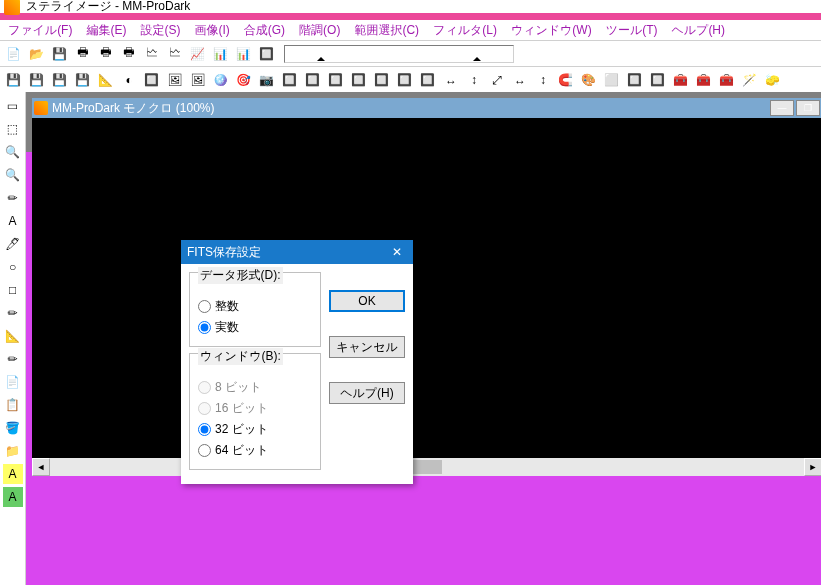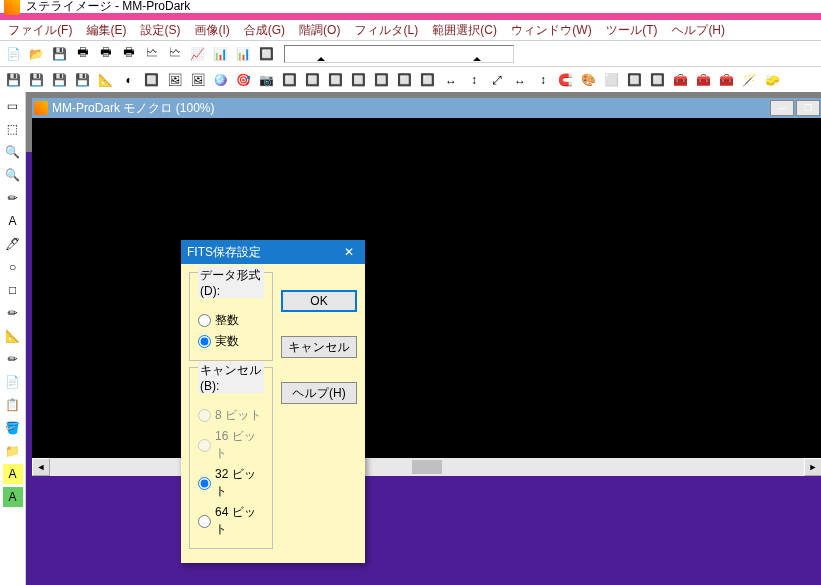--- a/index.html
+++ b/index.html
@@ -3,47 +3,47 @@
 <meta charset="utf-8">
 <style>
 * { box-sizing: border-box; margin: 0; padding: 0; font-family: "MS UI Gothic", Arial, sans-serif; }
 body { width: 821px; height: 585px; background: #d0d0d0; overflow: hidden; font-size: 12px; }
 
 .titlebar { height: 20px; background: #fff; display: flex; align-items: center; padding: 0 4px; gap: 6px; border-bottom: 7px solid #ec4899; }
 .app-icon { width: 16px; height: 16px; background: linear-gradient(45deg, #ff6b00, #ffb700); border-radius: 2px; }
 .titlebar-text { font-size: 12px; color: #000; }
 
 .menubar { height: 20px; background: #fff; display: flex; align-items: center; padding: 0 2px; gap: 2px; }
-.menu-item { padding: 2px 6px; cursor: default; font-size: 12px; color: #7f1d1d; }
+.menu-item { padding: 2px 6px; cursor: default; font-size: 12px; color: #a21caf; }
 
 .toolbar-row { height: 26px; background: #fff; display: flex; align-items: center; padding: 2px 4px; gap: 3px; border-top: 1px solid #d0d0d0; }
 .tool-btn { width: 20px; height: 20px; border: 1px solid transparent; display: flex; align-items: center; justify-content: center; cursor: default; font-size: 12px; }
 .ruler { flex: 0 0 230px; height: 18px; border: 1px inset #d0d0d0; margin-left: 4px; position: relative; background: #fff; }
 .ruler .tri-l { position: absolute; left: 32px; bottom: 1px; width: 0; height: 0; border: 4px solid transparent; border-bottom-color: #000; }
 .ruler .tri-r { position: absolute; right: 32px; bottom: 1px; width: 0; height: 0; border: 4px solid transparent; border-bottom-color: #000; }
 
 .content-area { display: flex; height: calc(100% - 92px); background: #808080; }
 .side-toolbar { width: 26px; background: #fff; display: flex; flex-direction: column; align-items: center; padding-top: 4px; gap: 3px; border-right: 1px solid #d0d0d0; }
 .side-btn { width: 20px; height: 20px; display: flex; align-items: center; justify-content: center; cursor: default; font-size: 12px; }
 .side-btn.sel-yellow { background: #ffff66; }
 .side-btn.sel-green { background: #66cc66; }
 
-.workspace { flex: 1; background: #4c1d95; position: relative; }
+.workspace { flex: 1; background: #d946ef; position: relative; }
 .doc-window { position: absolute; left: 6px; top: 6px; right: -1px; background: #5a8cb8; }
 .doc-title { height: 20px; background: #7ba8d0; color: #fff; display: flex; align-items: center; justify-content: space-between; padding: 0 2px; }
 .doc-title-left { display: flex; align-items: center; gap: 4px; }
 .doc-title .win-btns { display: flex; gap: 2px; }
 .doc-title .win-btn { width: 24px; height: 16px; background: #e8e8e8; border: 1px solid #888; display: flex; align-items: center; justify-content: center; font-size: 9px; }
 .canvas { background: #000; height: 340px; }
 .scrollbar-h { height: 18px; background: #e8e8e8; position: relative; display: flex; align-items: center; }
 .scrollbar-h .arrow { width: 18px; height: 18px; background: #e0e0e0; border: 1px outset #fff; display: flex; align-items: center; justify-content: center; font-size: 9px; }
 .scrollbar-h .track { flex: 1; }
 .scrollbar-h .thumb { margin-left: auto; margin-right: auto; width: 30px; height: 14px; background: #c0c0c0; }
 
-.dialog { position: absolute; left: 181px; top: 240px; width: 184px; background: #fef9c3; box-shadow: 2px 2px 6px rgba(0,0,0,.4); z-index: 100; }
+.dialog { position: absolute; left: 181px; top: 240px; width: 232px; background: #ffffff; box-shadow: 2px 2px 6px rgba(0,0,0,.4); z-index: 100; }
 .dialog-title { height: 24px; background: #1979ca; color: #fff; display: flex; align-items: center; justify-content: space-between; padding: 0 6px; font-size: 12px; }
 .dialog-close { width: 20px; text-align: center; cursor: default; }
 .dialog-body { padding: 8px; display: flex; gap: 8px; }
 .dialog-left { flex: 1; }
 .dialog-right { width: 76px; display: flex; flex-direction: column; gap: 6px; }
 .dialog-right button { height: 22px; border: 1px solid #888; background: #e6e6e6; font-size: 12px; margin-top: 18px; }
 .dialog-right button.default { border: 2px solid #0078d7; }
 .fieldset { border: 1px solid #c0c0c0; padding: 4px 8px 6px; margin-bottom: 6px; }
 .fieldset .legend { position: relative; top: -10px; background: #f0f0f0; display: inline-block; padding: 0 2px; font-size: 12px; }
 .radio-row { display: flex; align-items: center; gap: 4px; margin: 4px 0; font-size: 12px; }
@@ -60,22 +60,22 @@
   <span class="titlebar-text">ステライメージ  - MM-ProDark</span>
 </div>
 
 <div class="menubar">
   <span class="menu-item">ファイル(F)</span>
   <span class="menu-item">編集(E)</span>
   <span class="menu-item">設定(S)</span>
   <span class="menu-item">画像(I)</span>
   <span class="menu-item">合成(G)</span>
   <span class="menu-item">階調(O)</span>
+  <span class="menu-item">範囲選択(C)</span>
   <span class="menu-item">フィルタ(L)</span>
-  <span class="menu-item">範囲選択(C)</span>
   <span class="menu-item">ウィンドウ(W)</span>
   <span class="menu-item">ツール(T)</span>
   <span class="menu-item">ヘルプ(H)</span>
 </div>
 
 <div class="toolbar-row" id="toolbar1">
   <div class="tool-btn">📄</div>
     <div class="tool-btn">📂</div>
     <div class="tool-btn">💾</div>
     <div class="tool-btn">🖶</div>
@@ -189,21 +189,21 @@
         <label class="radio-row">
             <input type="radio" name="df" style="">
             <span>整数</span>
           </label>
         <label class="radio-row">
             <input type="radio" name="df" checked="" style="">
             <span>実数</span>
           </label>
       </div>
       <div class="fieldset">
-        <span class="legend">キャンセル(B):</span>
+        <span class="legend">ウィンドウ(B):</span>
         <label class="radio-row disabled">
             <input type="radio" name="bd" disabled="" style="">
             <span>8 ビット</span>
           </label>
         <label class="radio-row disabled">
             <input type="radio" name="bd" disabled="" style="">
             <span>16 ビット</span>
           </label>
         <label class="radio-row">
             <input type="radio" name="bd" checked="" style="">

